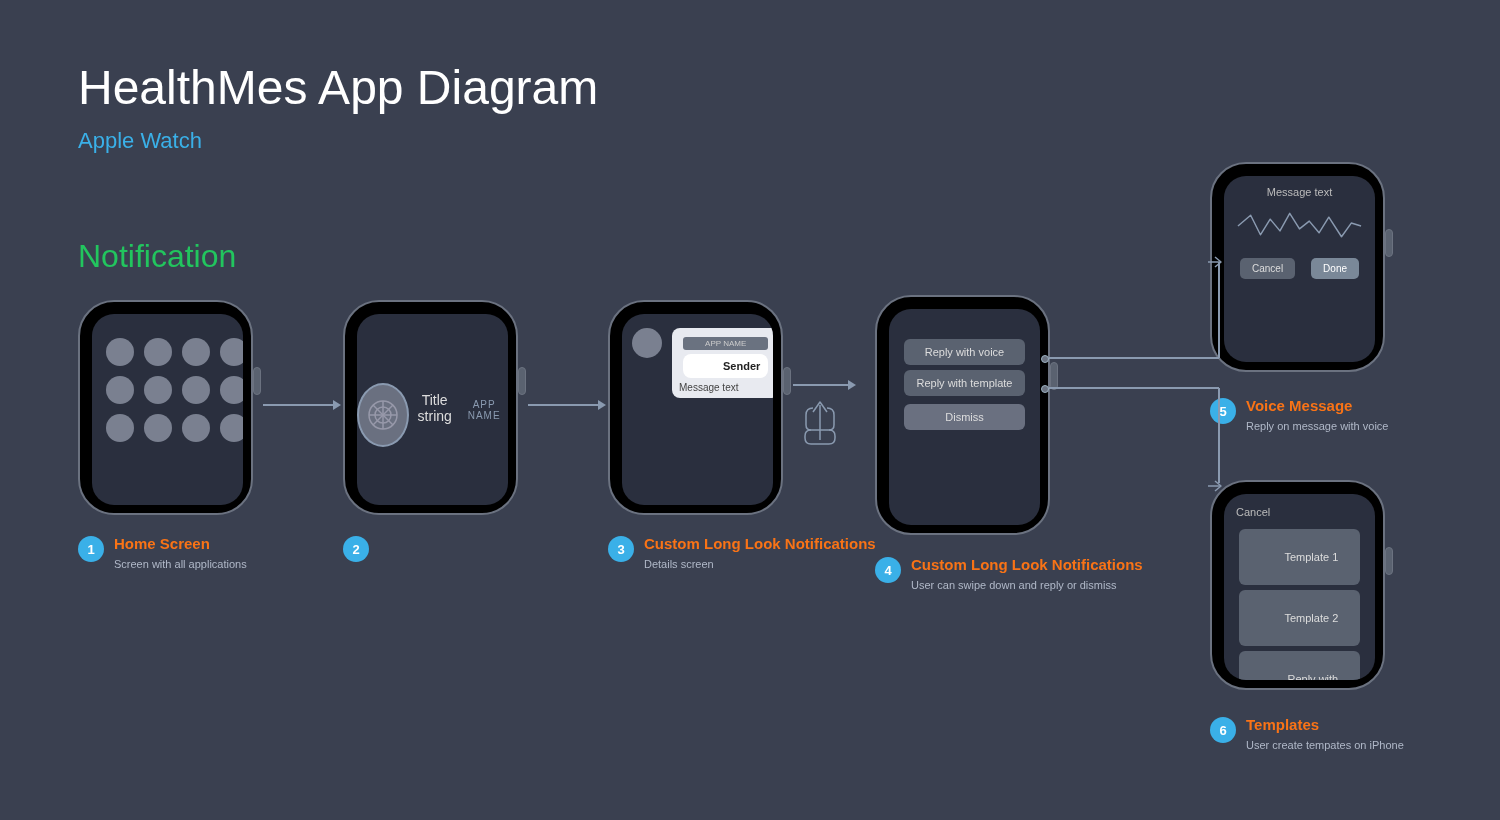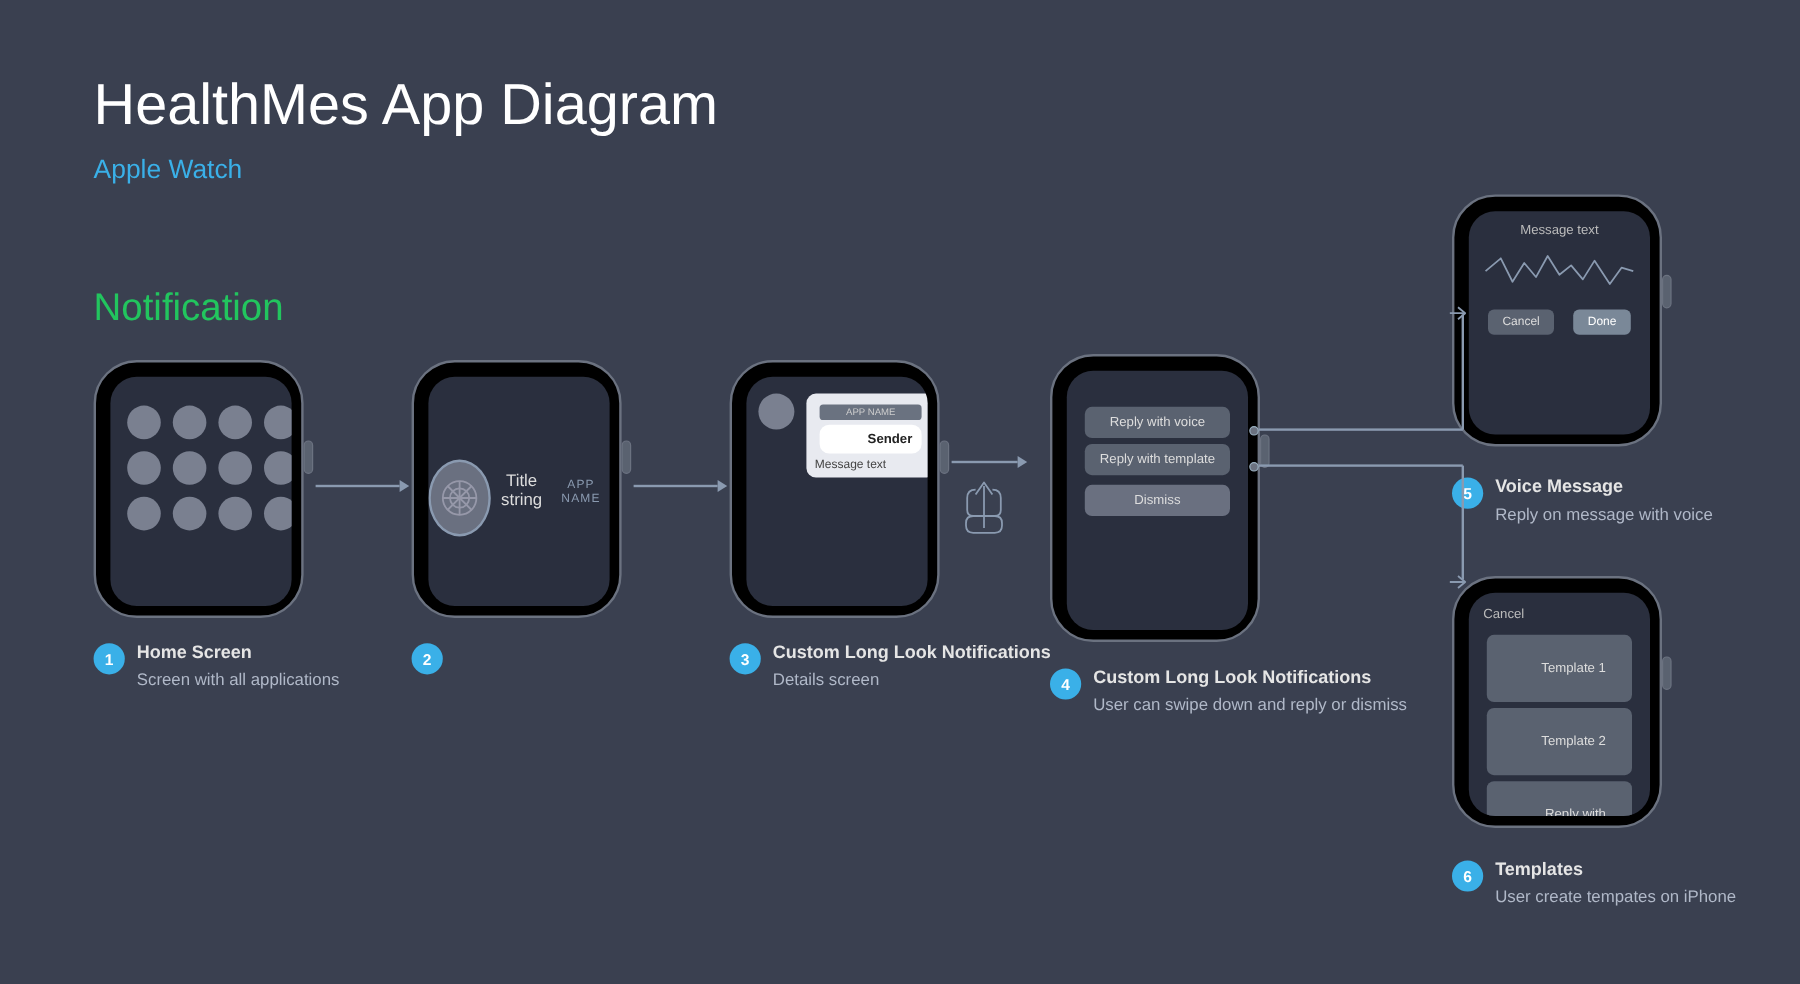--- a/index.html
+++ b/index.html
@@ -75,25 +75,25 @@
       align-items: center;
       justify-content: center;
       font-size: 13px;
       font-weight: 700;
       flex-shrink: 0;
       margin-top: 2px;
     }
     .step-text h3 {
       font-size: 15px;
       font-weight: 700;
-      color: #e5e5e5;
+      color: #f97316;
       line-height: 1.3;
     }
     .step-text p {
-      font-size: 14px;
+      font-size: 11px;
       color: #b0b8c8;
       line-height: 1.4;
       margin-top: 3px;
     }
 
     
     .arrow-right {
       position: absolute;
       display: flex;
       align-items: center;

